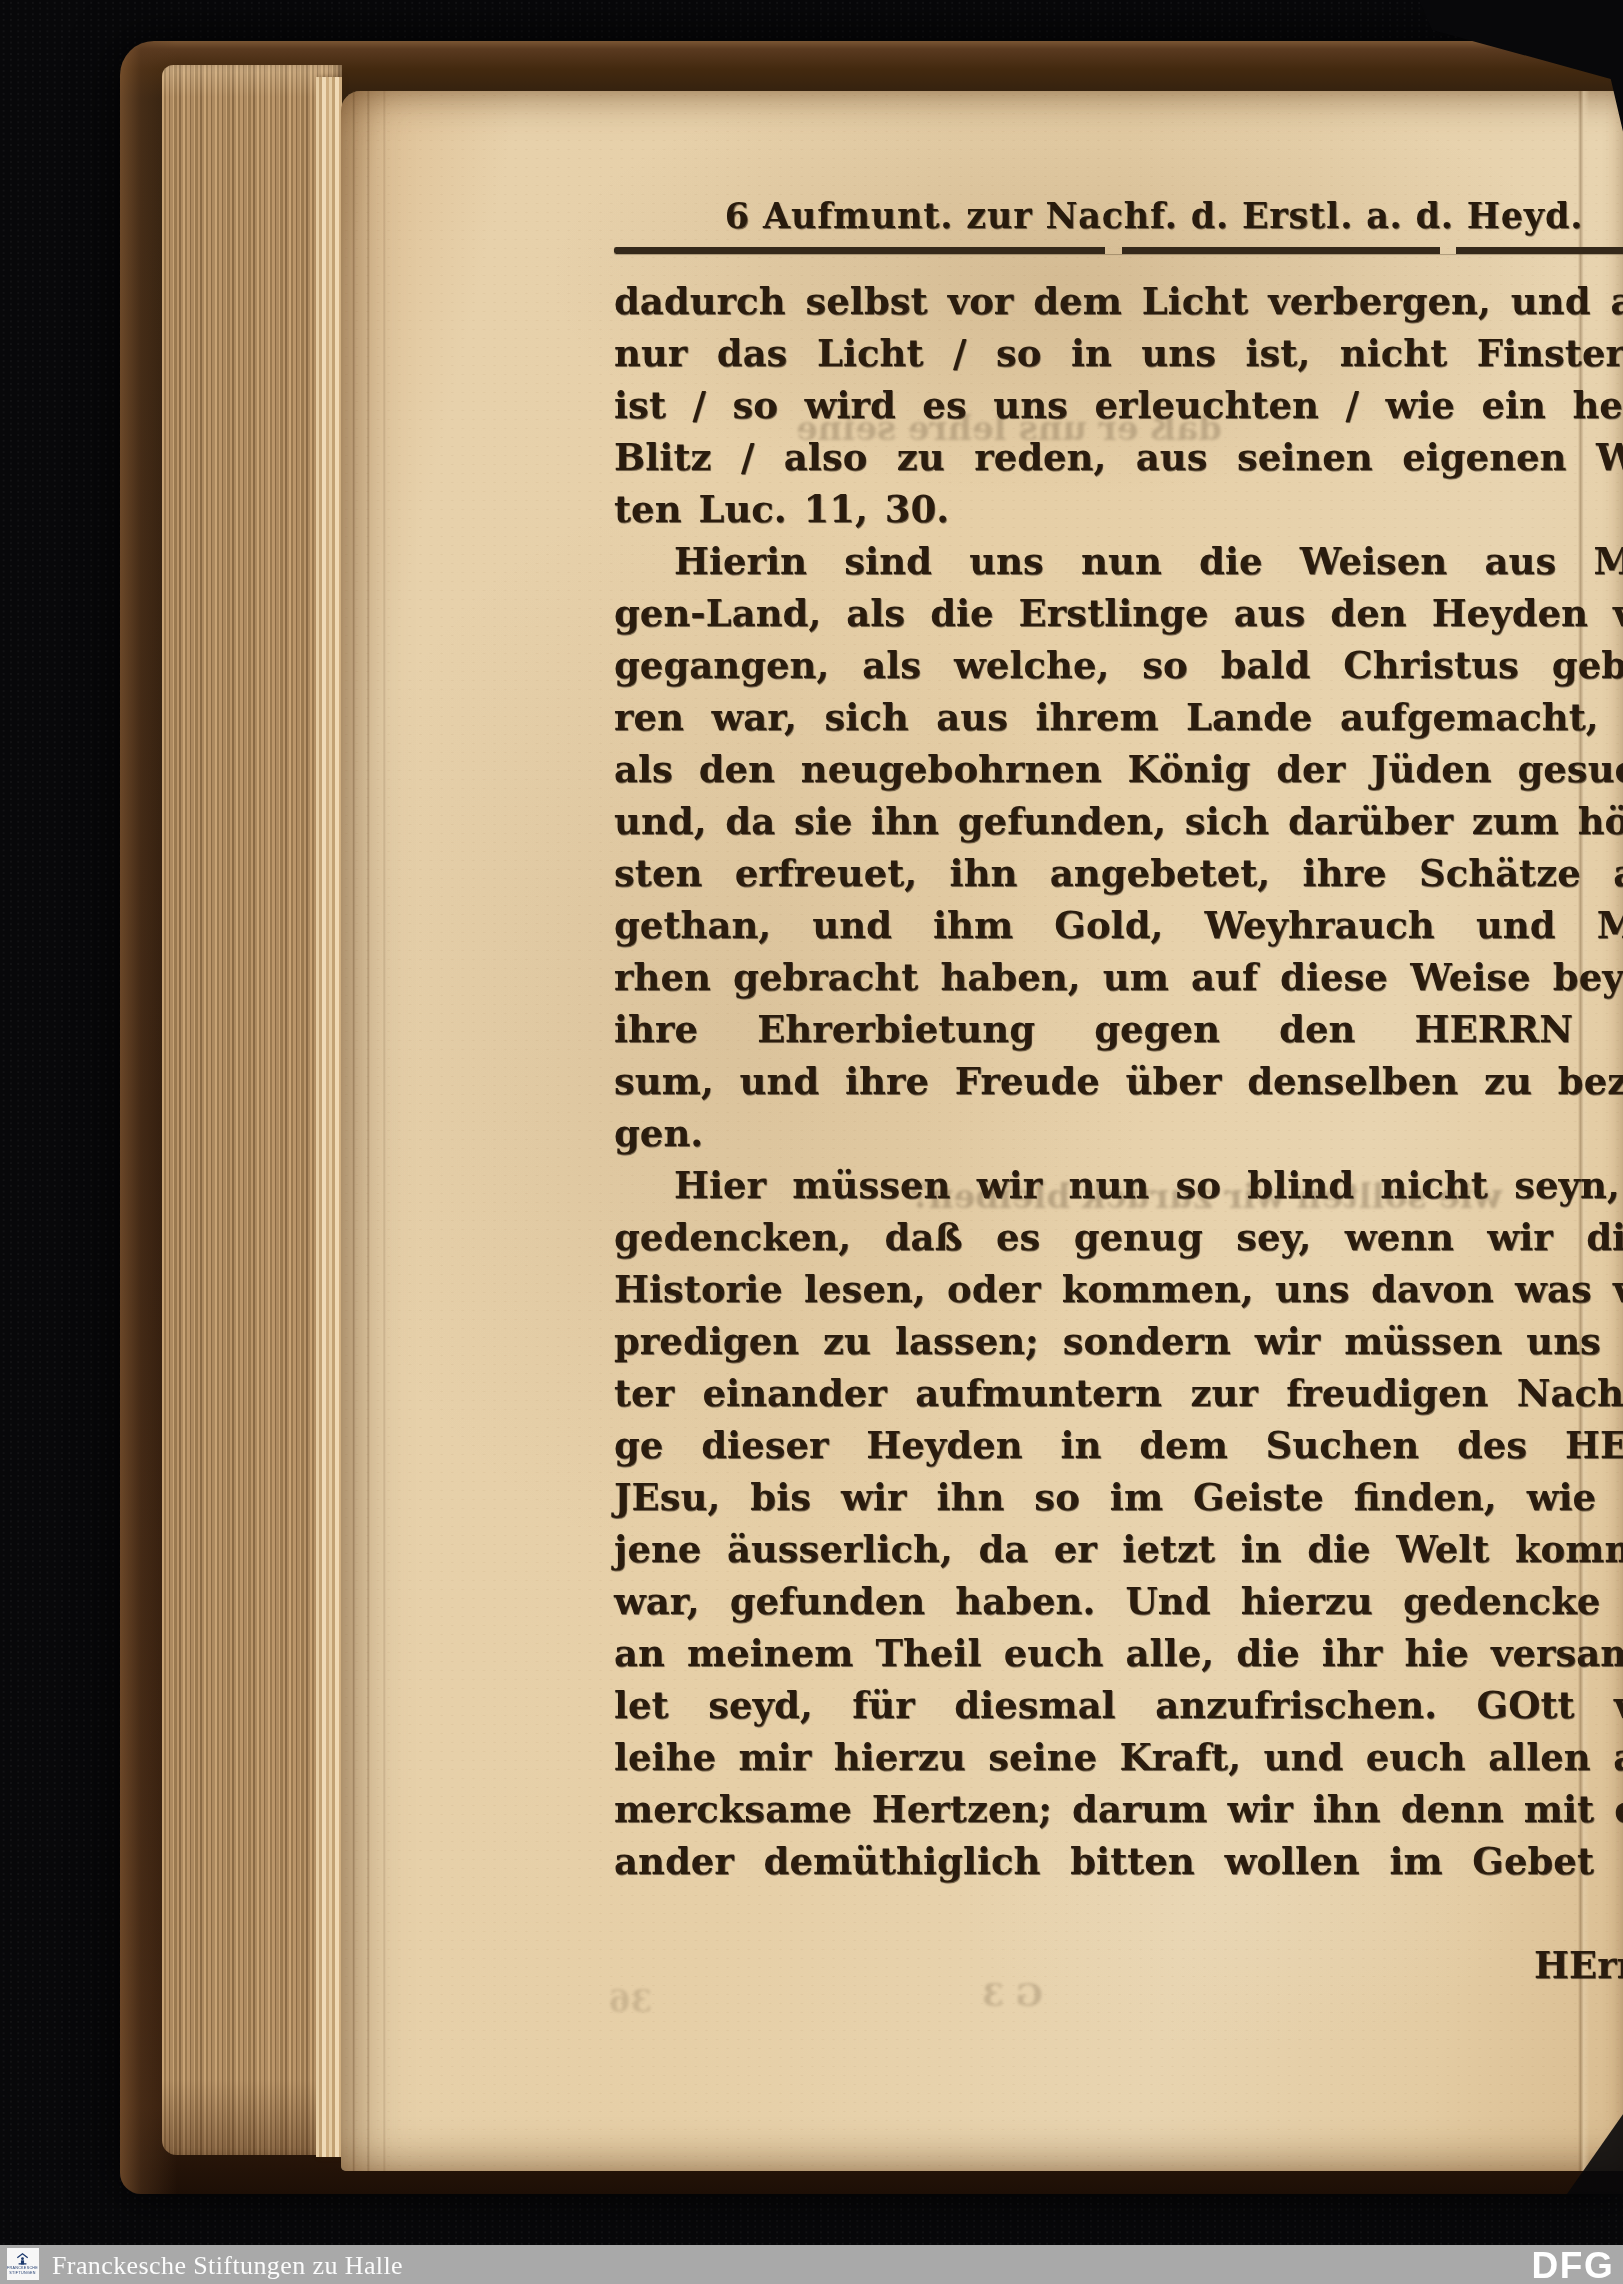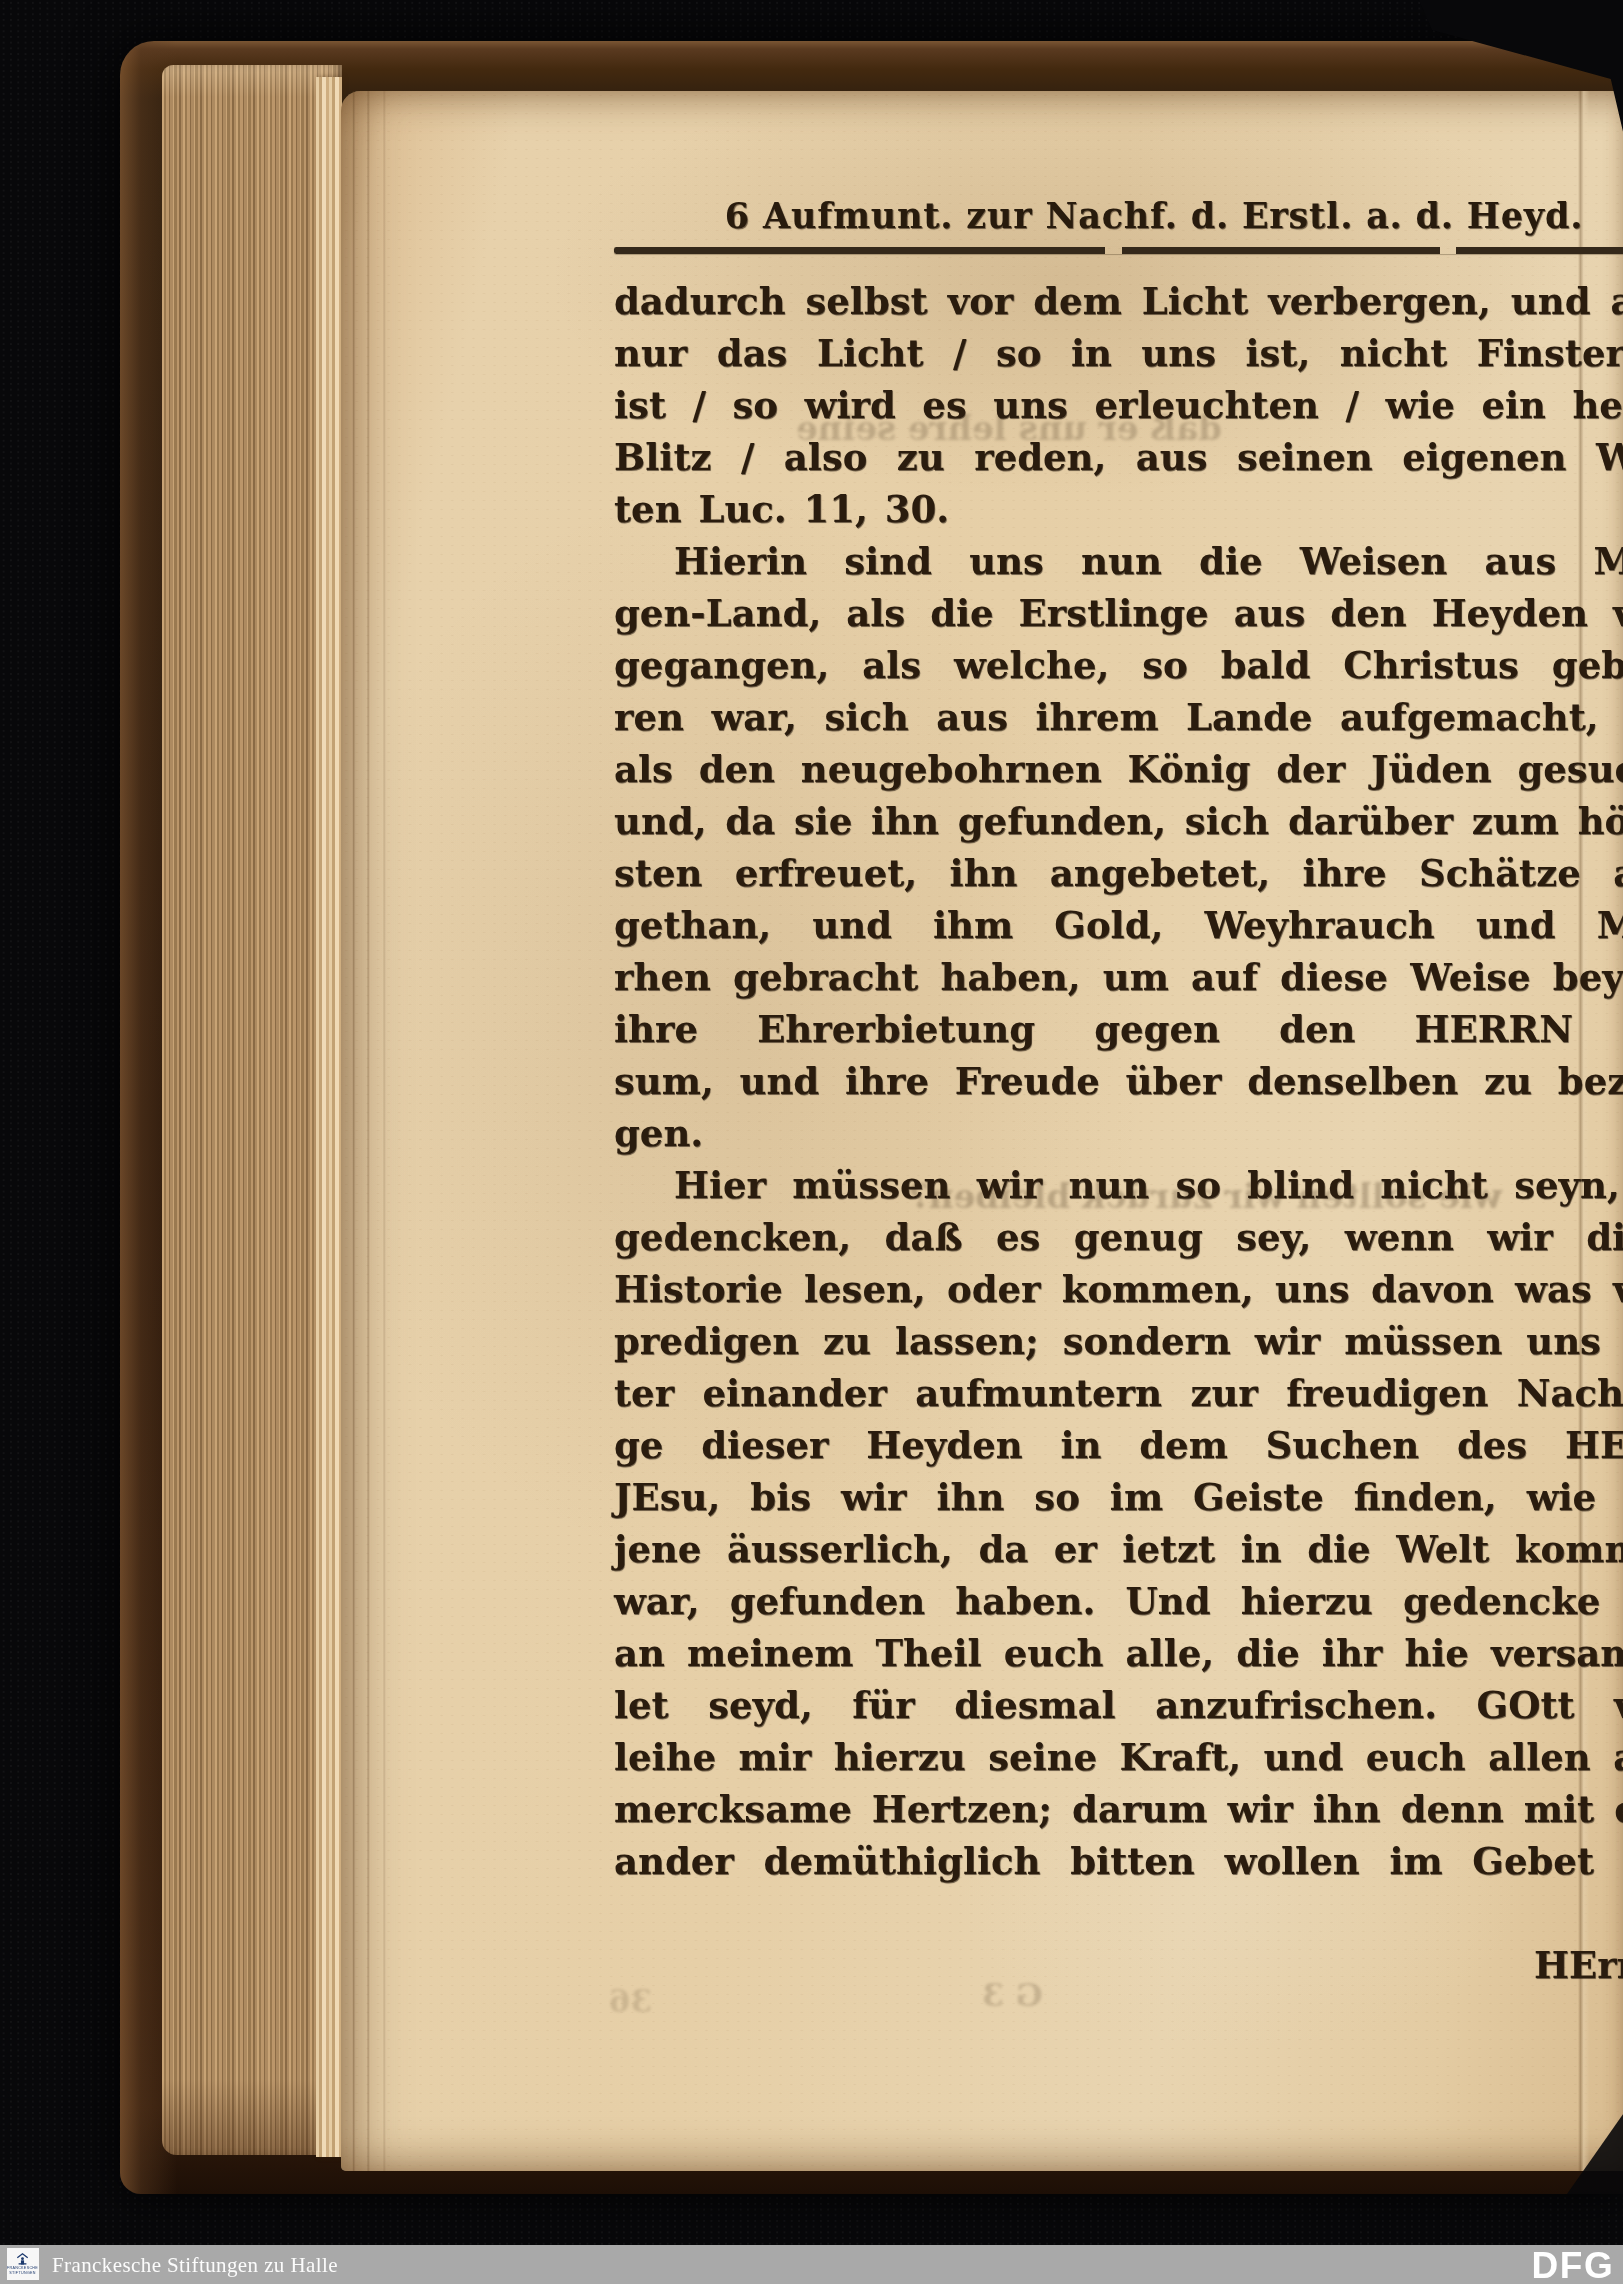--- a/index.html
+++ b/index.html
@@ -63,21 +63,21 @@
   .ghost3{left:641px;top:1885px;font-size:32px;opacity:.22;}
   .ghost4{left:268px;top:1892px;font-size:31px;opacity:.18;}
   
   .footer-bar{position:absolute;left:0;top:2245px;width:1624px;height:39px;background:#a9a9a9;}
   .logo-box{position:absolute;left:6.5px;top:3.2px;width:32px;height:32px;background:#f7f7f7;
     display:flex;flex-direction:column;align-items:center;justify-content:center;gap:0.8px;}
   .logo-box svg{display:block;}
   .logo-caption{font-family:"Liberation Sans",sans-serif;font-size:3.7px;line-height:4px;
     color:#1d3a6e;letter-spacing:0.3px;text-align:center;}
   .library-name{position:absolute;left:52px;top:0;height:39px;line-height:41px;
-    font-family:"Liberation Serif",serif;font-size:21px;color:#fcfcfc;letter-spacing:0.4px;}
+    font-family:"Liberation Serif",serif;font-size:26px;color:#fcfcfc;letter-spacing:0.4px;}
   .dfg{position:absolute;right:9.7px;top:0;height:39px;line-height:41px;
     font-family:Liberation Sans, sans-serif;font-size:37px;font-weight:800;color:#ffffff;letter-spacing:1.6px;}
 </style>
 </head>
 <body>
 
 <div class="stage">
   <div class="bg-grain"></div>
 
   <div class="book">

